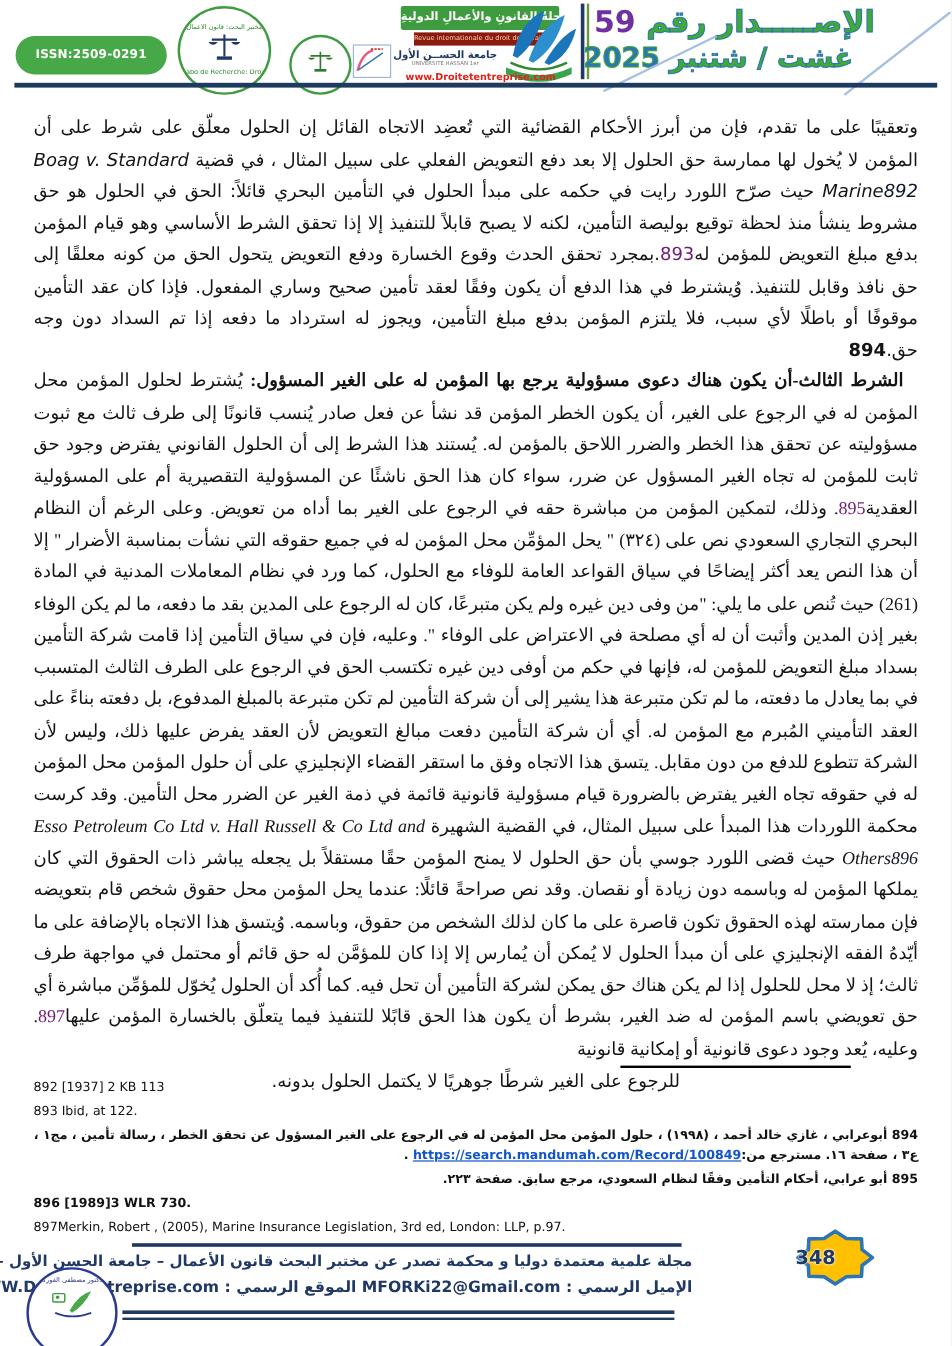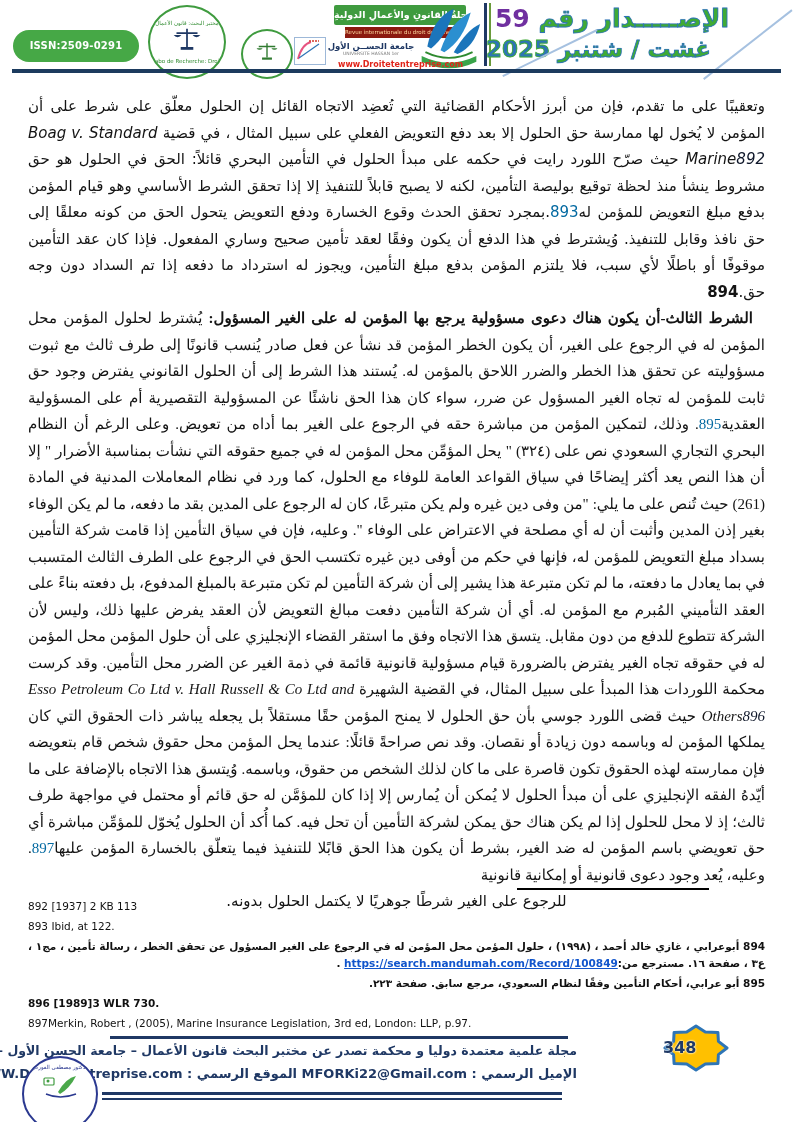--- a/index.html
+++ b/index.html
@@ -42,21 +42,21 @@
   .diag1{left:503px;top:75px;width:105px;transform:rotate(-26deg);}
   .diag2{left:704px;top:78px;width:112px;transform:rotate(-38deg);}
   .hdr-rule{position:absolute;left:12px;top:69px;width:769px;height:4px;background:#1c3b5e;}
   
   .body-text{position:absolute;top:93px;right:28px;width:737px;direction:rtl;
              font-size:15px;line-height:26.5px;text-align:justify;color:#141414;}
   .para{margin:0;text-align:justify;}
   .para.indent{text-indent:12px;font-family:Liberation Serif, serif;}
   .para.center{text-align:center;}
   .seg-b{font-weight:bold;}
-  .seg-ref{color:#0369a1;}
+  .seg-ref{color:#701a75;}
   .seg-refb{font-weight:bold;}
   .seg-lat{font-style:italic;}
   .seg-reflat{color:#0f172a;font-style:italic;}
   
   .fn-sep{position:absolute;left:517px;top:888px;width:192px;height:2px;background:#000;}
   .footnotes{position:absolute;top:898px;left:28px;width:737px;font-size:10.5px;line-height:17px;}
   .fn{margin:0 0 3px 0;}
   .fn-ltr{direction:ltr;text-align:left;}
   .fn-rtl{direction:rtl;text-align:right;}
   .fn-bold{font-weight:bold;}

